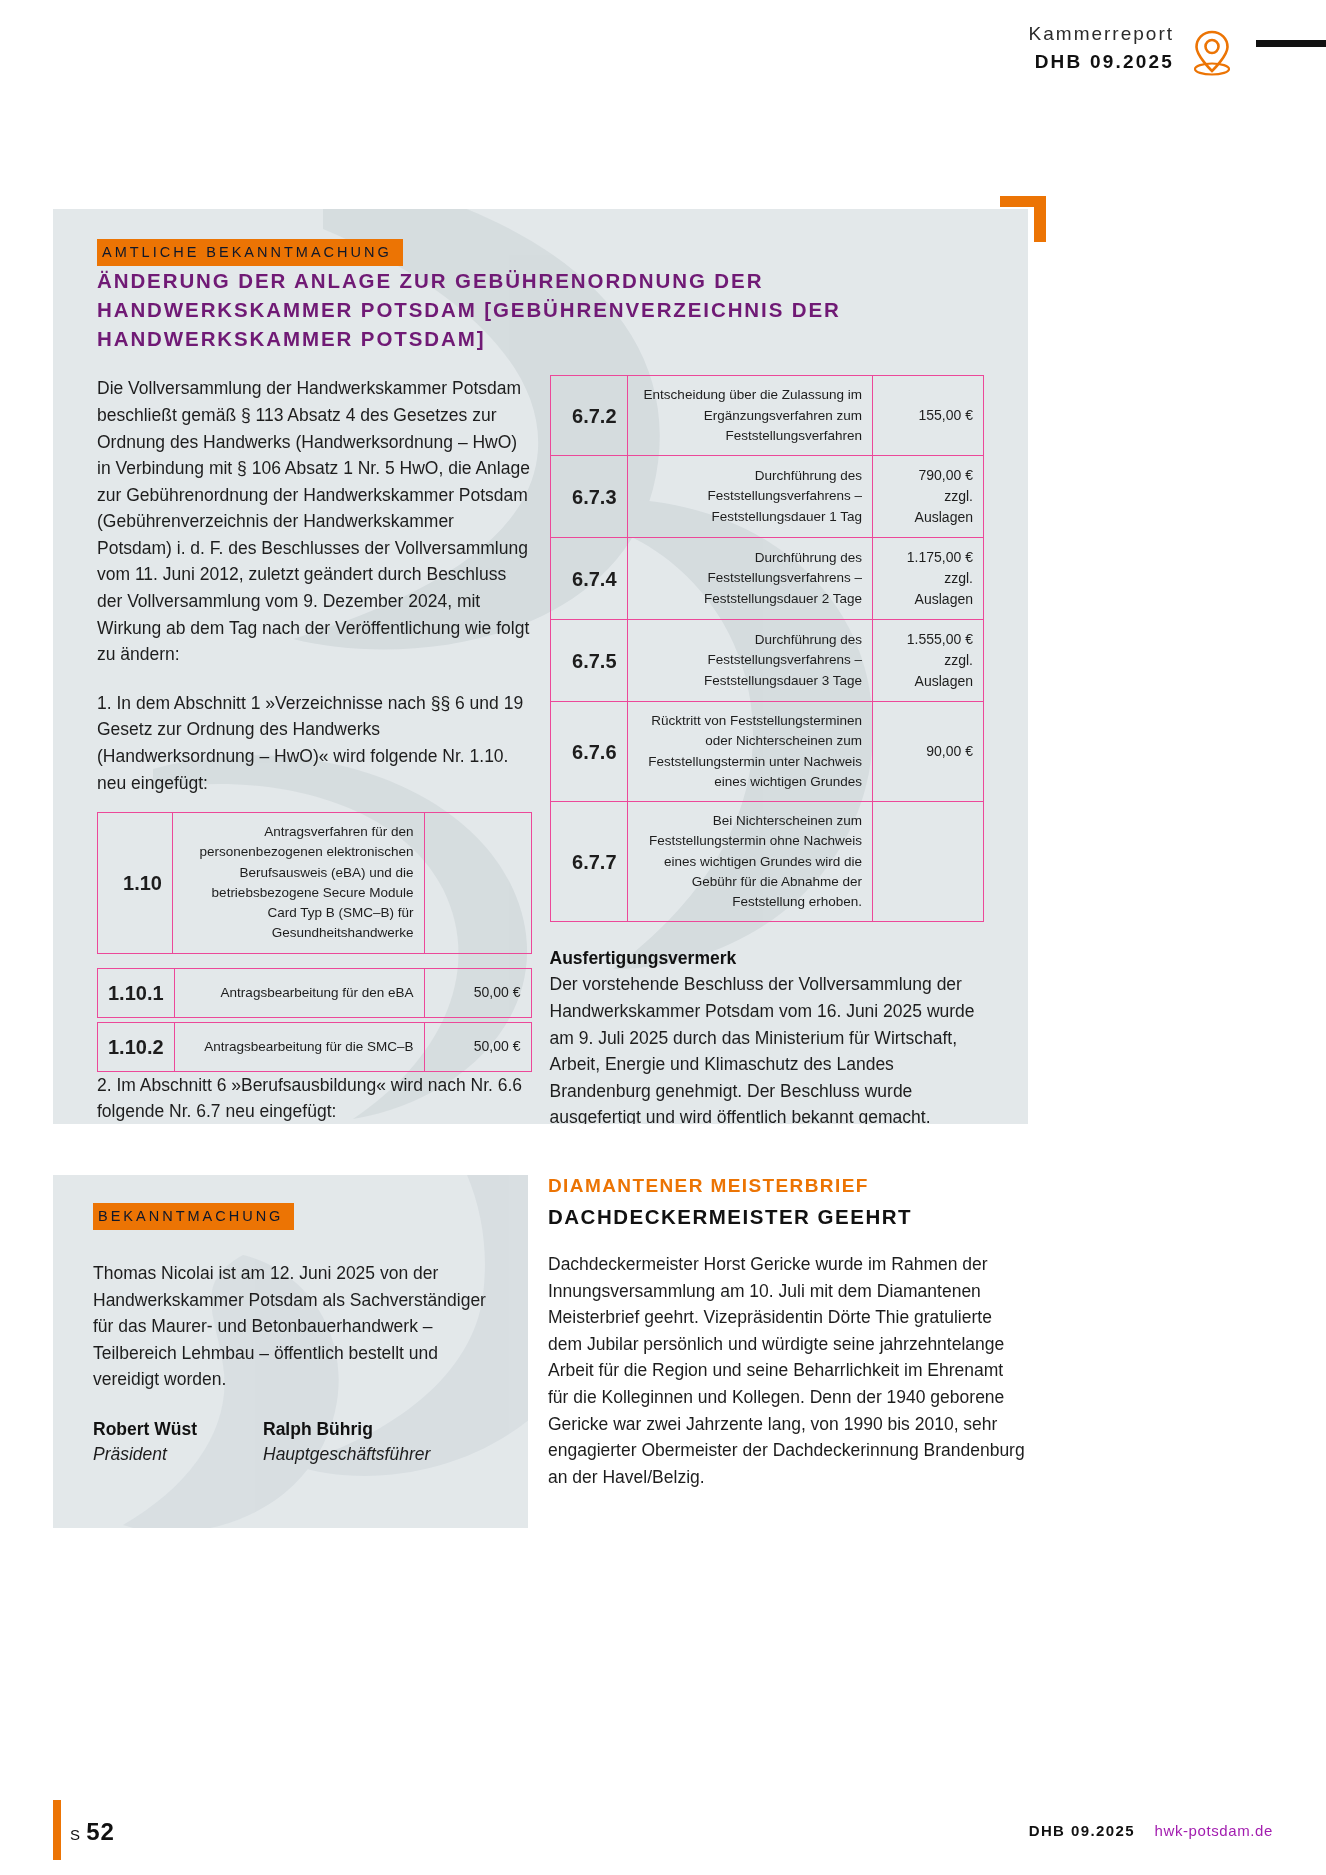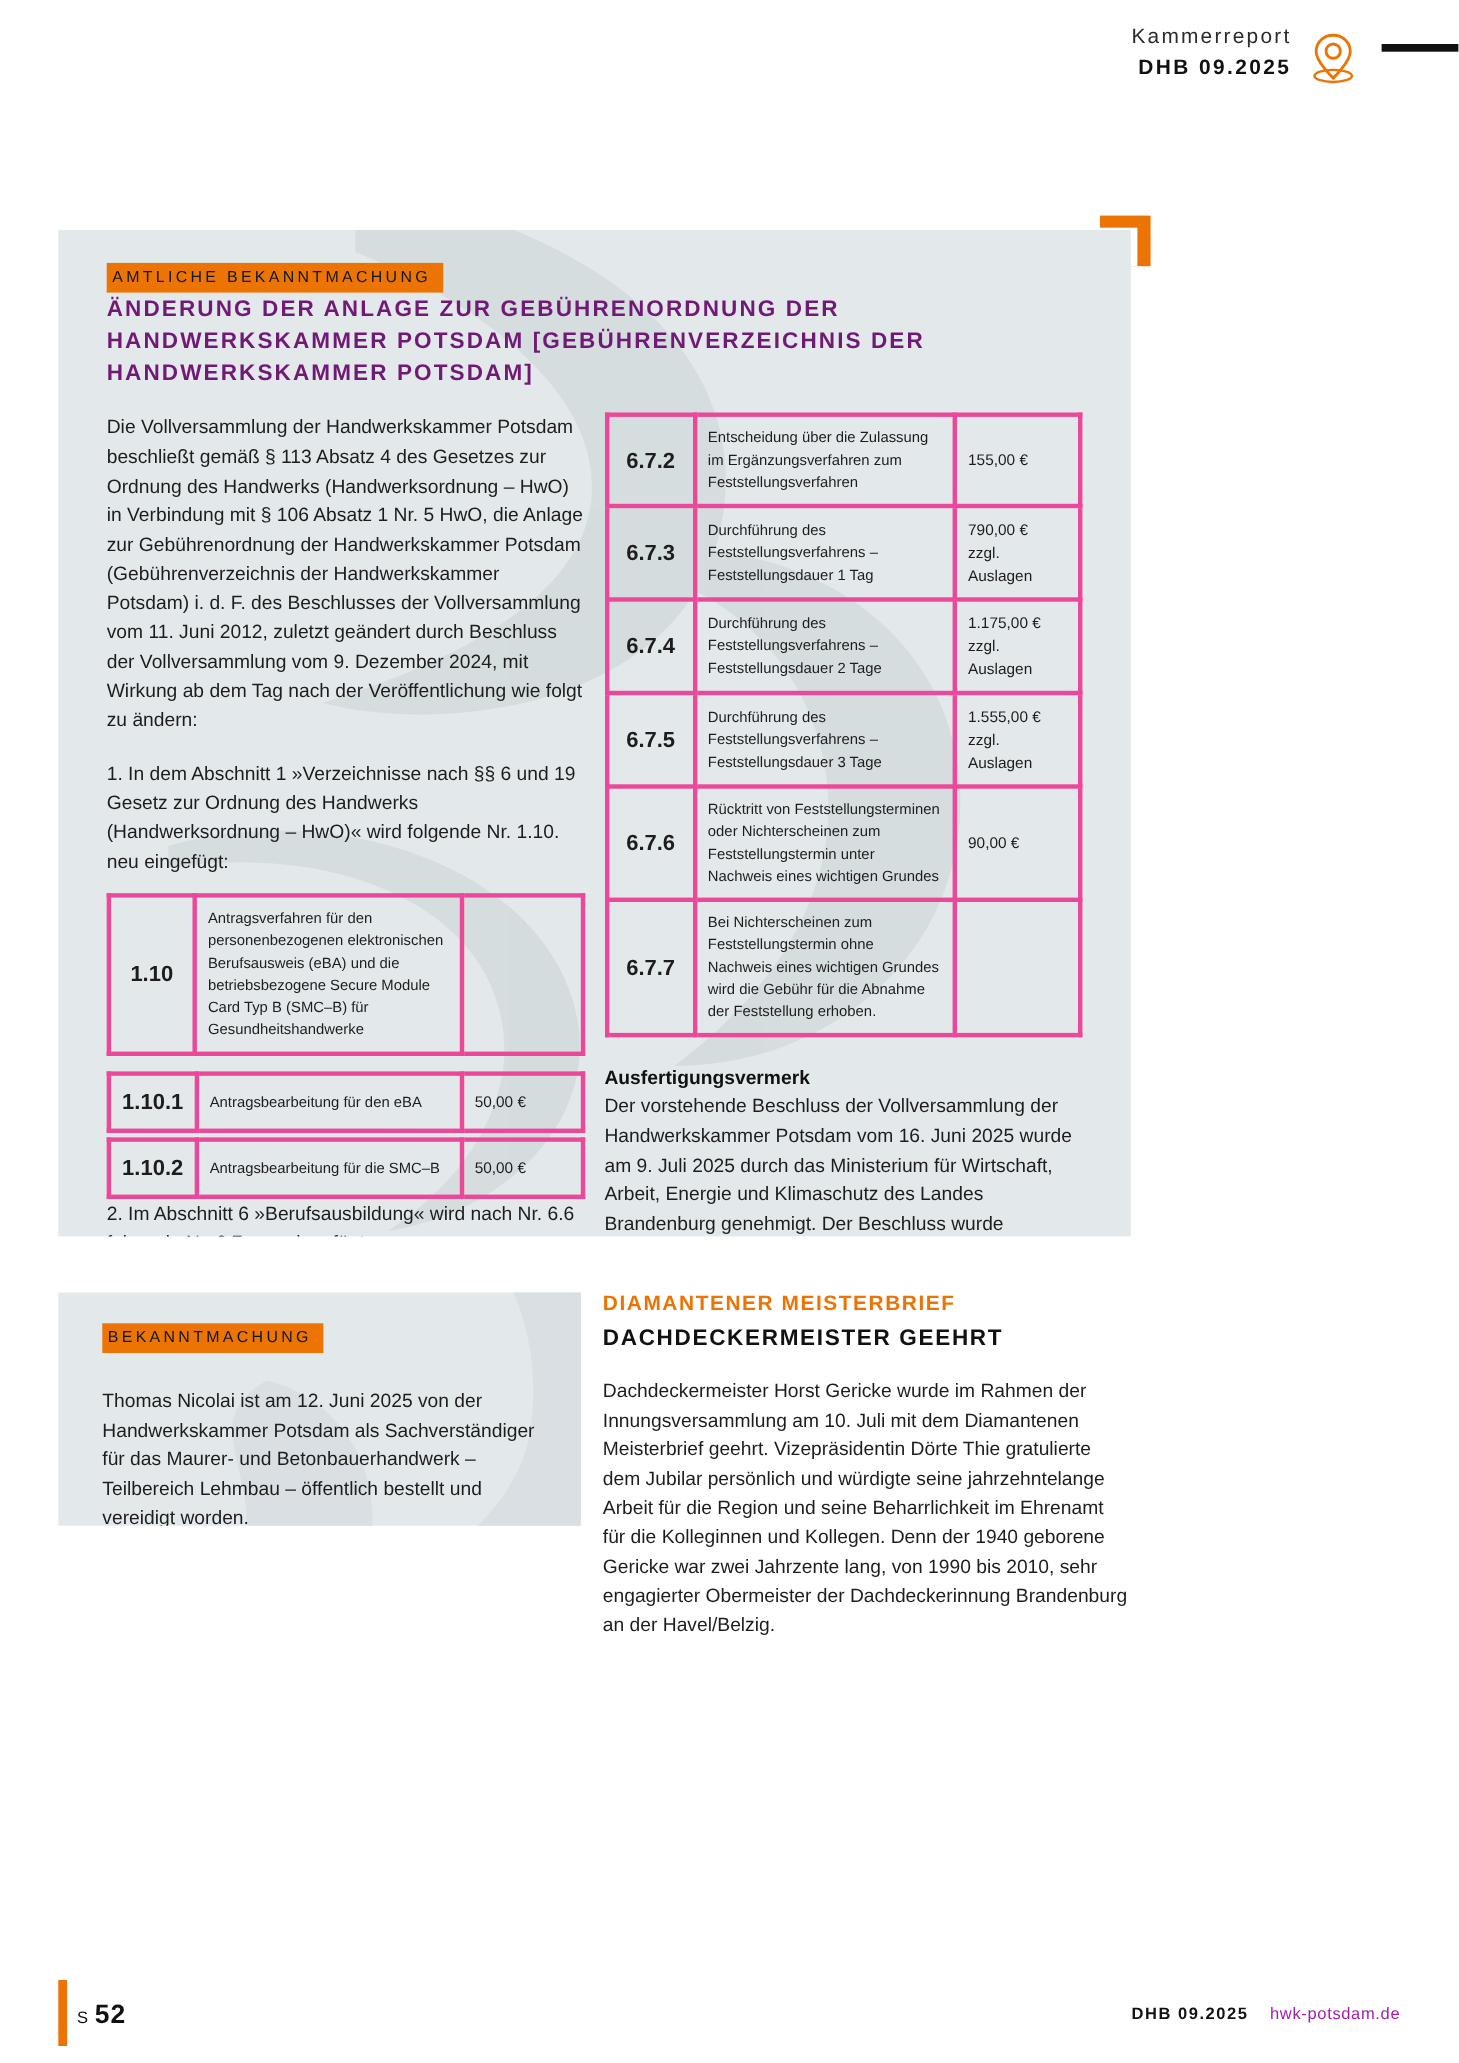--- a/index.html
+++ b/index.html
@@ -71,25 +71,26 @@
     font-family:"Liberation Sans", sans-serif;
   }
   p.body + p.body{margin-top:22px;}
 
   
   table.fees{
     border-collapse:collapse;width:100%;margin-top:16px;
     font-size:13.5px;color:#1d1d1d;
   }
   table.fees td{
-    border:4px solid #ec4899;
+    border:1px solid #ec4899;
     padding:9px 10px;
     vertical-align:middle;
     line-height:1.5;
     background:transparent;
+    text-align:right;
   }
   td.num{width:54px;text-align:center;font-weight:700;font-size:20px;}
   td.desc{}
   td.price{width:86px;text-align:left;font-size:14px;line-height:1.45;}
   table.fees.r td.num{width:56px;}
   table.fees.r td.price{width:90px;margin-left:29px;}
 
   .section-t{
     font-size:17.5px;line-height:1.52;margin-top:22px;
   }
@@ -97,21 +98,21 @@
   .subhead{
     font-size:17.5px;font-weight:700;margin-top:26px;color:#111;
   }
   .sig{display:flex;margin-top:26px;}
   .sig-col{width:170px;}
   .sig-name{font-size:17.5px;font-weight:700;color:#111;line-height:1.45;}
   .sig-role{font-size:17.5px;font-style:italic;color:#1d1d1d;line-height:1.45;}
 
   
   .panel2{
-    position:absolute;left:53px;top:1175px;width:475px;height:212px;
+    position:absolute;left:53px;top:1175px;width:475px;height:353px;
     background:#e3e8ea;overflow:hidden;
   }
   .panel2-inner{position:relative;padding:28px 40px 0 40px;}
   .panel2 .badge{font-size:14.5px;letter-spacing:3.0px;}
   .panel2 p.body{margin-top:30px;}
 
   
   .rightcol{
     position:absolute;left:548px;top:1175px;width:480px;
   }

